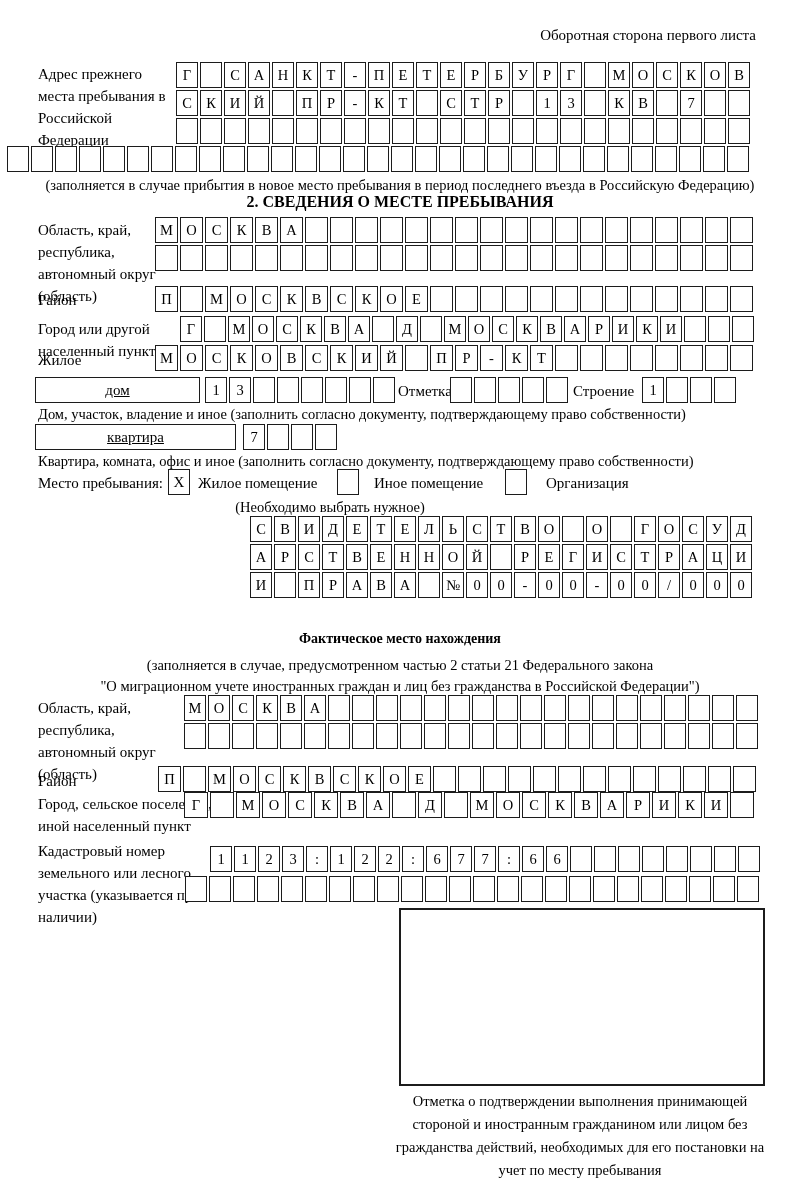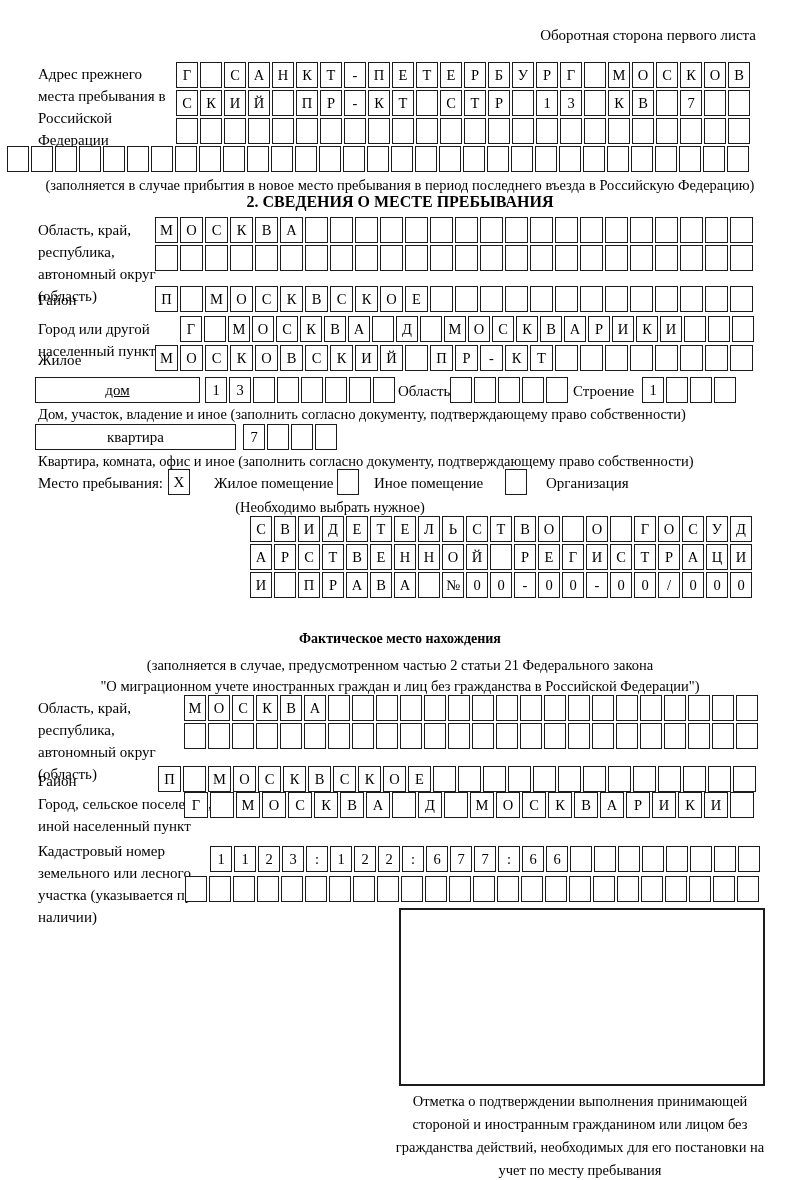--- a/index.html
+++ b/index.html
@@ -285,49 +285,49 @@
   <div class="cellrow" style="left:205px;top:377px;">
       <span class="cell">1</span>
       <span class="cell">3</span>
       <span class="cell"></span>
       <span class="cell"></span>
       <span class="cell"></span>
       <span class="cell"></span>
       <span class="cell"></span>
       <span class="cell"></span>
     </div>
-  <div class="lbl" style="left:398px;top:380px;">Область</div>
+  <div class="lbl" style="left:398px;top:380px;">Отметка</div>
   <div class="cellrow" style="left:450px;top:377px;">
       <span class="cell"></span>
       <span class="cell"></span>
       <span class="cell"></span>
       <span class="cell"></span>
       <span class="cell"></span>
     </div>
   <div class="lbl" style="left:573px;top:380px;">Строение</div>
   <div class="cellrow" style="left:642px;top:377px;">
       <span class="cell">1</span>
       <span class="cell"></span>
       <span class="cell"></span>
       <span class="cell"></span>
     </div>
   <div class="note" style="left:38px;top:404px;">Дом, участок, владение и иное (заполнить согласно документу, подтверждающему право собственности)</div>
 
-  <div class="widebox" style="left:35px;top:424px;width:201px;">квартира</div>
+  <div class="widebox" style="left:35px;top:424px;width:201px;text-decoration:underline;">квартира</div>
   <div class="cellrow" style="left:243px;top:424px;">
       <span class="cell">7</span>
       <span class="cell"></span>
       <span class="cell"></span>
       <span class="cell"></span>
     </div>
   <div class="note" style="left:38px;top:451px;">Квартира, комната, офис и иное (заполнить согласно документу, подтверждающему право собственности)</div>
 
   <div class="lbl" style="left:38px;top:472px;">Место пребывания:</div>
   <div class="chk" style="left:168px;top:469px;">X</div>
-  <div class="lbl" style="left:198px;top:472px;margin-left:16px;">Жилое помещение</div>
+  <div class="lbl" style="left:198px;top:472px;">Жилое помещение</div>
   <div class="chk" style="left:337px;top:469px;"></div>
   <div class="lbl" style="left:374px;top:472px;">Иное помещение</div>
   <div class="chk" style="left:505px;top:469px;"></div>
   <div class="lbl" style="left:546px;top:472px;">Организация</div>
   <div class="note" style="left:160px;top:497px;width:340px;text-align:center;">(Необходимо выбрать нужное)</div>
 
   <div class="cellrow" style="left:250px;top:516px;">
       <span class="cell">С</span>
       <span class="cell">В</span>
       <span class="cell">И</span>

